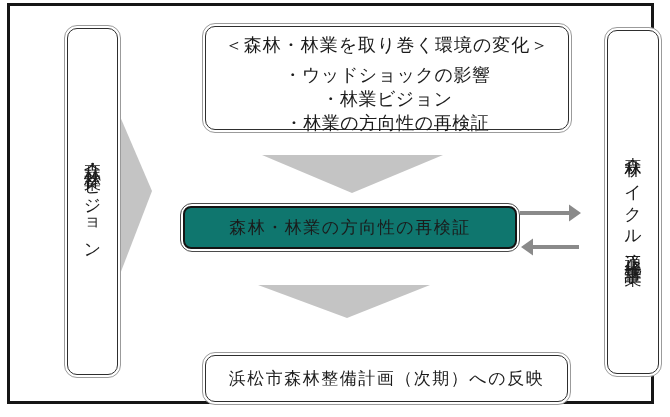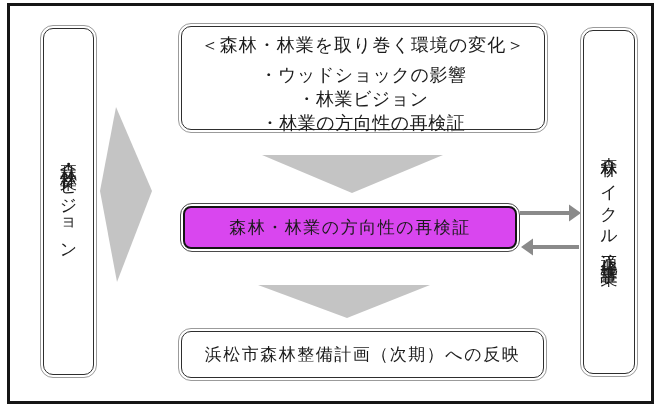--- a/index.html
+++ b/index.html
@@ -8,31 +8,31 @@
     font-family:"Liberation Sans","DejaVu Sans",sans-serif;color:#1b1b1b;
     overflow:hidden;
   }
   .frame{
     position:absolute;left:7px;top:3px;width:647px;height:401px;
     border:3px solid #161616;box-sizing:border-box;
   }
   
   .dbox{
     position:absolute;border:1px solid #9b9b9b;border-radius:13px;
-    background:#ffffff;padding:2px;box-sizing:border-box;
+    background:#ffffff;padding:2px;box-sizing:border-box;margin-left:24px;
   }
   .dbox-in{
     width:100%;height:100%;box-sizing:border-box;
     border:1.5px solid #2e2e2e;border-radius:10px;
     display:flex;align-items:center;justify-content:center;
   }
   .box-left {left:40px; top:25px; width:57px; height:353px;}
   .box-right{left:580px;top:27px; width:58px; height:350px;}
   .box-top  {left:178px;top:23px; width:370px;height:110px;}
-  .box-bottom{left:178px;top:328px;width:369px;height:53px;}
+  .box-bottom{left:178px;top:352px;width:369px;height:53px;}
   .vtext{
     writing-mode:vertical-rl;text-orientation:upright;
     font-size:17px;letter-spacing:3px;line-height:1;white-space:nowrap;
   }
   .box-top .dbox-in{
     flex-direction:column;align-items:stretch;justify-content:flex-start;
     padding:6px 10px 4px 10px;
   }
   .env-title{
     text-align:center;font-size:18px;letter-spacing:1px;
@@ -43,21 +43,21 @@
     line-height:24px;white-space:nowrap;
   }
   
   .box-center{
     position:absolute;left:180px;top:203px;width:340px;height:49px;
     border:1px solid #4a4a4a;border-radius:12px;background:#ffffff;
     padding:2px;box-sizing:border-box;
   }
   .box-center-in{
     width:100%;height:100%;box-sizing:border-box;
-    border:2.5px solid #141414;border-radius:8px;background:#d946ef;
+    border:2.5px solid #141414;border-radius:8px;background:#0f766e;
     display:flex;align-items:center;justify-content:center;
   }
   .center-label,.bottom-label{
     font-size:17px;letter-spacing:1.5px;white-space:nowrap;
   }
   svg.overlay{position:absolute;left:0;top:0;width:670px;height:417px;pointer-events:none;}
 </style>
 </head>
 <body>
 

